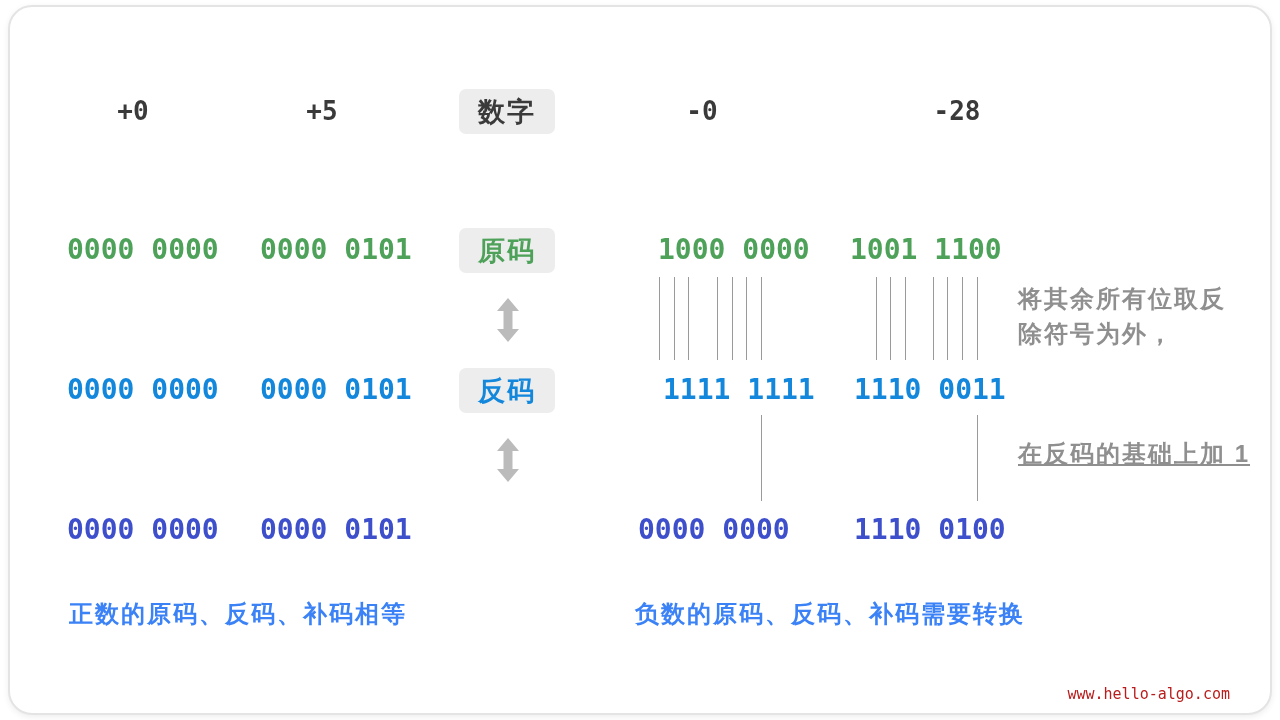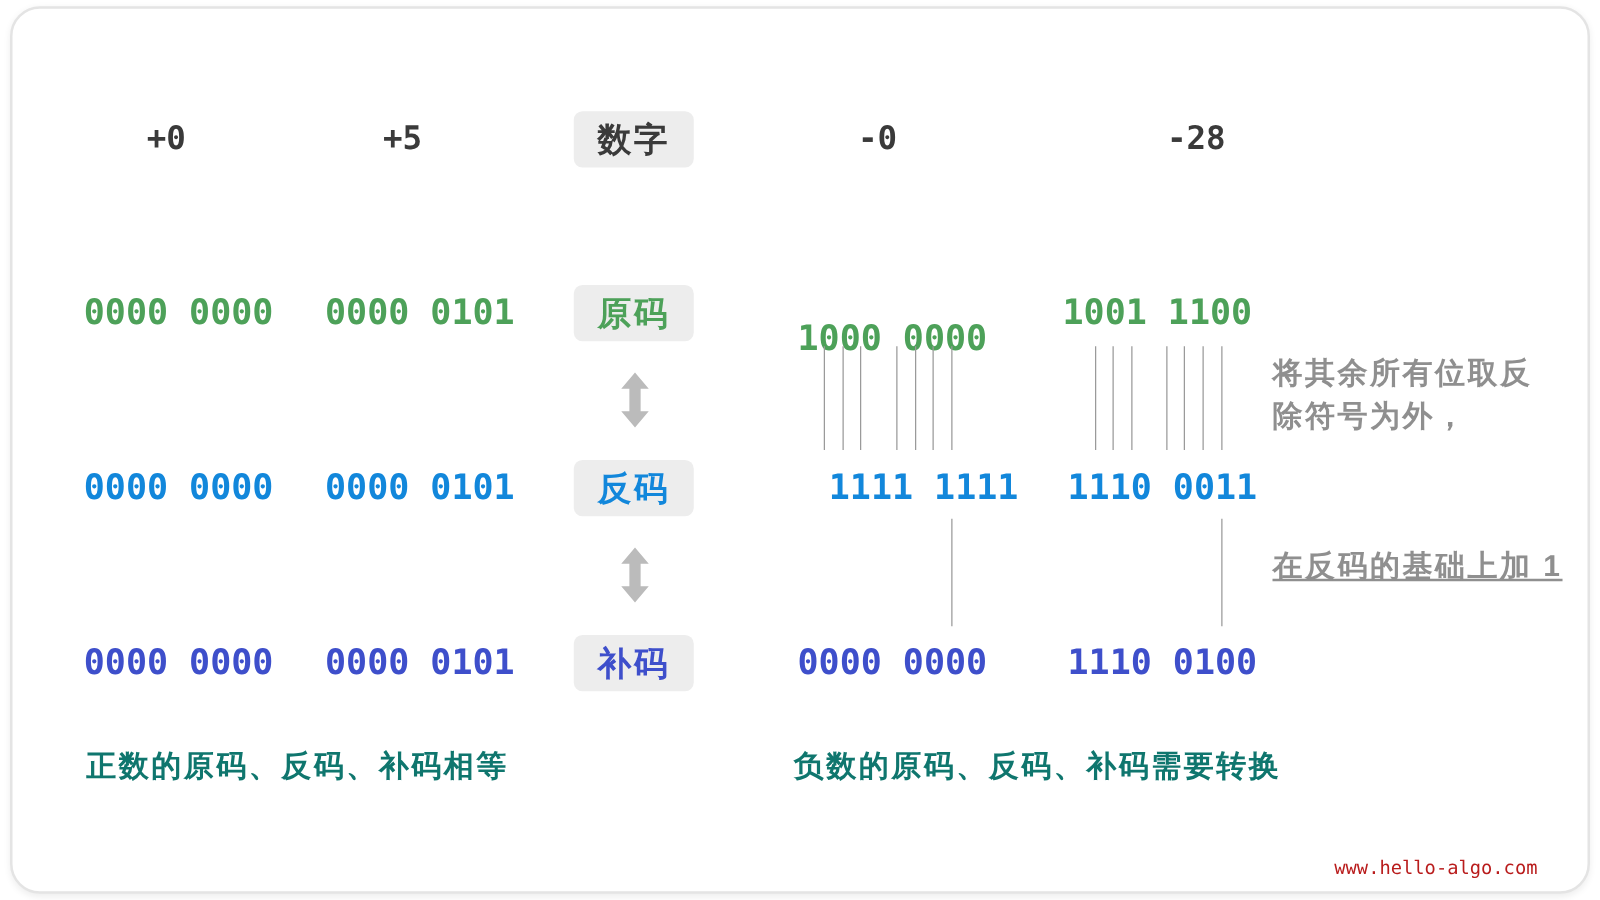--- a/index.html
+++ b/index.html
@@ -87,21 +87,21 @@
   }
 
   
   .caption {
     position: absolute;
     top: 590px;
     font-weight: 700;
     font-size: 24px;
     line-height: 34px;
     letter-spacing: 2px;
-    color: #0f766e;
+    color: #3b82f6;
     white-space: nowrap;
   }
 
   .watermark {
     position: absolute;
     right: 40px;
     top: 678px;
     font-family: "DejaVu Sans Mono", monospace;
     font-size: 15px;
     line-height: 18px;
@@ -123,21 +123,21 @@
       <span>数字</span>
     </div>
     <div class="col-header" style="left:692px;">-0</div>
     <div class="col-header" style="left:947px;">-28</div>
 
     <div class="bin c-green" style="left:57px;  top:228px;">0000 0000</div>
     <div class="bin c-green" style="left:250px; top:228px;">0000 0101</div>
     <div class="label-box" style="top:221px;">
       <span class="c-green">原码</span>
     </div>
-    <div class="bin c-green" style="left:628px; top:228px;margin-top:21px;">1000 0000</div>
+    <div class="bin c-green" style="left:648px; top:228px;">1000 0000</div>
     <div class="bin c-green" style="left:816px; top:228px;margin-left:24px;">1001 1100</div>
 
     <div class="vline" style="left:649px; top:270px; height:83px;"></div>
     <div class="vline" style="left:664px; top:270px; height:83px;"></div>
     <div class="vline" style="left:678px; top:270px; height:83px;"></div>
     <div class="vline" style="left:707px; top:270px; height:83px;"></div>
     <div class="vline" style="left:722px; top:270px; height:83px;"></div>
     <div class="vline" style="left:736px; top:270px; height:83px;"></div>
     <div class="vline" style="left:751px; top:270px; height:83px;"></div>
     <div class="vline" style="left:866px; top:270px; height:83px;"></div>
@@ -171,23 +171,20 @@
     <svg class="arrow" style="left:486px; top:430px;" width="24" height="46" viewBox="0 0 24 46">
       <path d="M12 1 L23 14 L16.5 14 L16.5 32 L23 32 L12 45 L1 32 L7.5 32 L7.5 14 L1 14 Z" fill="#bbbbbb"></path>
     </svg>
 
     <div class="note" style="left:1008px; top:429px;text-decoration:underline;">
       <div>在反码的基础上加 1</div>
     </div>
 
     <div class="bin c-indigo" style="left:57px;  top:508px;">0000 0000</div>
     <div class="bin c-indigo" style="left:250px; top:508px;">0000 0101</div>
-    <div class="label-box" style="top:501px;">
-      <span class="c-indigo">补码</span>
-    </div>
     <div class="bin c-indigo" style="left:628px; top:508px;">0000 0000</div>
     <div class="bin c-indigo" style="left:844px; top:508px;">1110 0100</div>
 
     <div class="caption" style="left:59px;">正数的原码、反码、补码相等</div>
     <div class="caption" style="left:625px;">负数的原码、反码、补码需要转换</div>
 
     <div class="watermark">www.hello-algo.com</div>
 
   </div>
 </div>

